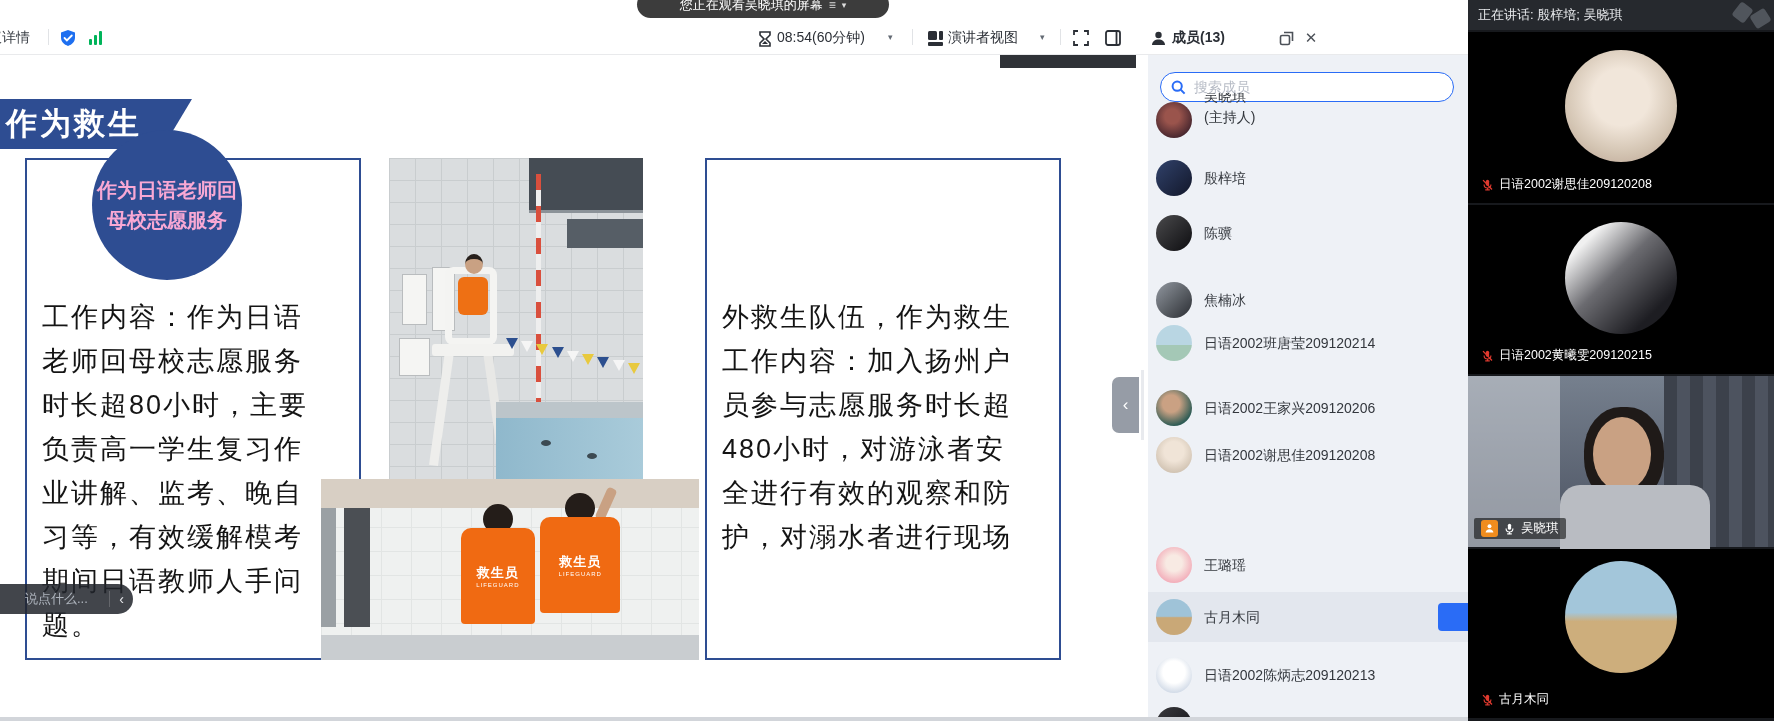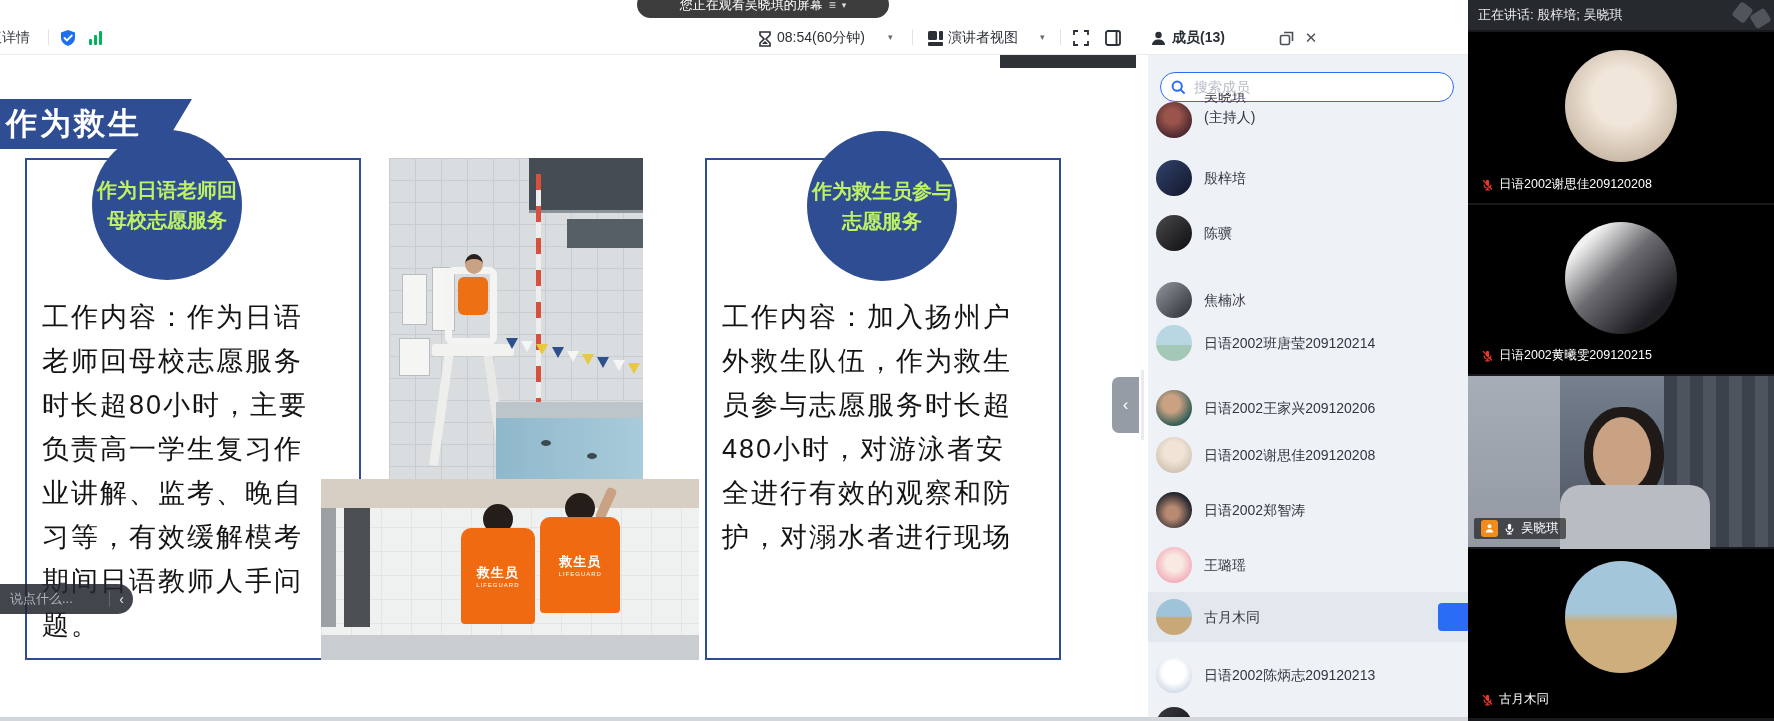--- a/index.html
+++ b/index.html
@@ -25,21 +25,21 @@
 
   
   .share{left:0;top:55px;width:1148px;height:662px;background:#fff;overflow:hidden;}
   .darkstrip{left:1000px;top:0;width:136px;height:13px;background:#2f3237;}
   .banner{left:0;top:44px;width:192px;height:50px;background:#2e4d92;
           clip-path:polygon(0 0,100% 0,calc(100% - 30px) 100%,0 100%);
           color:#fff;font-size:31px;font-weight:bold;line-height:50px;padding-left:6px;letter-spacing:3px;}
   .card{position:absolute;border:2px solid #2e4d92;background:#fff;}
   .cardL{left:25px;top:103px;width:336px;height:502px;}
   .cardR{left:705px;top:103px;width:356px;height:502px;}
-  .bigcirc{position:absolute;width:150px;height:150px;border-radius:50%;background:#2e4d92;color:#bef264;
+  .bigcirc{position:absolute;width:150px;height:150px;border-radius:50%;background:#2e4d92;color:#f9a8d4;
            display:flex;flex-direction:column;align-items:center;justify-content:center;font-size:20px;font-weight:bold;line-height:30px;z-index:2;}
   .circL{left:92px;top:75px;}
   .circR{left:807px;top:76px;}
   .para{position:absolute;font-size:27px;color:#141414;font-weight:500;line-height:44px;letter-spacing:2px;white-space:nowrap;}
   .paraL{left:42px;top:240px;}
   .paraR{left:722px;top:240px;}
 
   
   .pool{left:389px;top:103px;width:254px;height:321px;background:#dadddf;overflow:hidden;
         background-image:linear-gradient(#c9cdcf 1px,transparent 1px),linear-gradient(90deg,#c9cdcf 1px,transparent 1px);
@@ -71,21 +71,21 @@
   .fig .hair{position:absolute;left:50%;transform:translateX(-50%);top:0;width:30px;height:30px;background:#241d19;border-radius:50%;}
   .fig .shirt{position:absolute;left:0;top:24px;width:100%;height:96px;background:#f06a12;border-radius:10px 10px 4px 4px;
               display:flex;flex-direction:column;align-items:center;justify-content:center;color:#fff;}
   .fig .cn{font-size:13px;font-weight:bold;letter-spacing:1px;}
   .fig .en{font-size:6px;letter-spacing:1px;}
   .fig .armup{position:absolute;left:76%;top:-6px;width:10px;height:34px;background:#c9a183;transform:rotate(24deg);border-radius:4px;}
 
   
   .qchat{left:0;top:529px;width:133px;height:30px;background:rgba(33,37,43,.85);border-radius:0 15px 15px 0;
          display:flex;align-items:center;z-index:6;}
-  .qchat .txt{color:#aeb4bd;font-size:13px;padding-left:10px;flex:1;}
+  .qchat .txt{color:#aeb4bd;font-size:13px;padding-left:25px;flex:1;}
   .qchat .bk{color:#e8eaed;font-size:14px;padding:0 9px;border-left:1px solid rgba(255,255,255,.18);}
 
   
   .ctab{left:1112px;top:377px;width:27px;height:56px;background:#969ca6;border-radius:7px 0 0 7px;
         color:#fff;font-size:17px;display:flex;align-items:center;justify-content:center;z-index:8;}
   .sliver{left:1141px;top:370px;width:3px;height:70px;background:#e8eaee;z-index:8;}
 
   
   .members{left:1148px;top:55px;width:320px;height:662px;background:#eef1f6;overflow:hidden;}
   .search{position:absolute;left:12px;top:17px;width:294px;height:30px;background:#fff;border:1.5px solid #2a6cf6;border-radius:16px;
@@ -280,27 +280,23 @@
         <div class="armup"></div>
         <div class="hair"></div>
         <div class="shirt">
           <div class="cn">救生员</div>
           <div class="en">LIFEGUARD</div>
         </div>
       </div>
     </div>
 
     <div class="card cardR"></div>
-    <div class="abs bigcirc circR">
-      <div>作为救生员参与</div>
-      <div>志愿服务</div>
-    </div>
     <div class="abs para paraR">
+      <div>外救生队伍，作为救生</div>
       <div>工作内容：加入扬州户</div>
-      <div>外救生队伍，作为救生</div>
       <div>员参与志愿服务时长超</div>
       <div>480小时，对游泳者安</div>
       <div>全进行有效的观察和防</div>
       <div>护，对溺水者进行现场</div>
     </div>
 
     <div class="abs qchat">
       <span class="txt">说点什么...</span>
       <span class="bk">‹</span>
     </div>
@@ -343,24 +339,20 @@
       <span class="mav av-4"></span>
       <span class="mname">日语2002班唐莹209120214</span>
     </div>
     <div class="mrow" style="top:328px">
       <span class="mav av-5"></span>
       <span class="mname">日语2002王家兴209120206</span>
     </div>
     <div class="mrow" style="top:375px">
       <span class="mav av-6"></span>
       <span class="mname">日语2002谢思佳209120208</span>
-    </div>
-    <div class="mrow" style="top:430px">
-      <span class="mav av-7"></span>
-      <span class="mname">日语2002郑智涛</span>
     </div>
     <div class="mrow" style="top:485px">
       <span class="mav av-8"></span>
       <span class="mname">王璐瑶</span>
     </div>
     <div class="mrow hl" style="top:537px">
       <span class="mav av-9"></span>
       <span class="mname">古月木同</span>
       <button class="actbtn"></button>
     </div>

